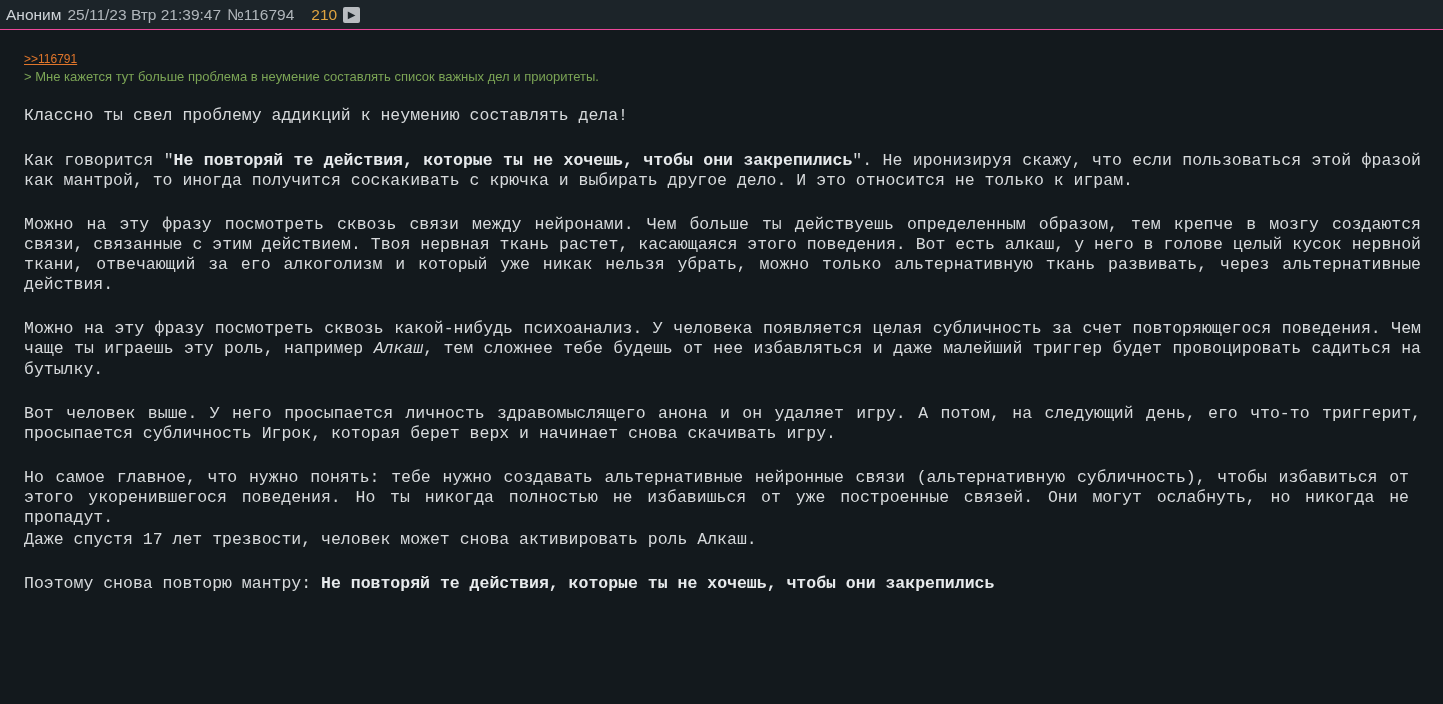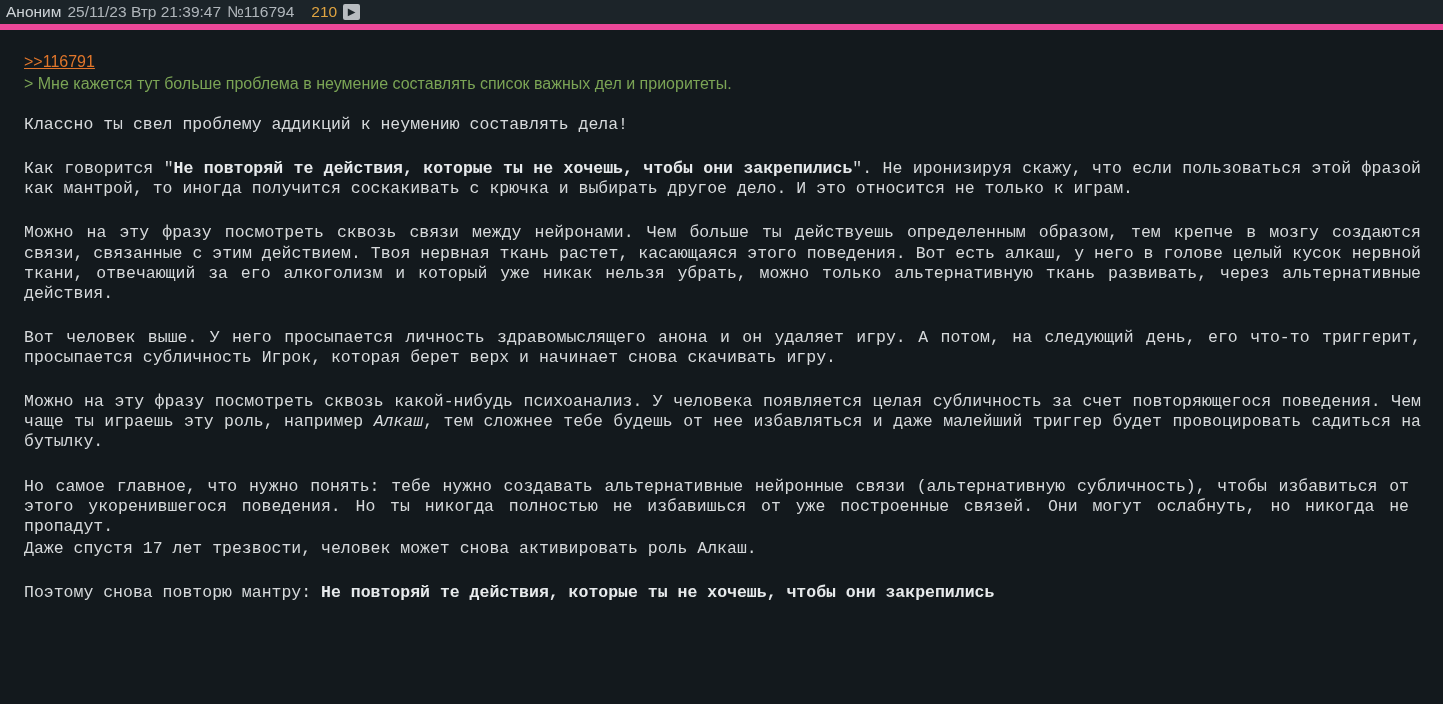--- a/index.html
+++ b/index.html
@@ -22,21 +22,21 @@
   }
   .post-header {
     background: #1c2429;
     height: 30px;
     display: flex;
     align-items: center;
     padding: 0 0 0 6px;
     font-size: 15.5px;
     color: #b0b6bb;
     box-sizing: border-box;
-    border-bottom: 6px solid #ec4899;
+    border-bottom: 1px solid #ec4899;
   }
   .post-header .name {
     color: #cfd4d8;
     font-weight: normal;
     margin-right: 6px;
   }
   .post-header .date {
     color: #b0b6bb;
     margin-right: 6px;
   }
@@ -65,28 +65,28 @@
     padding: 22px 22px 0 24px;
     font-size: 16.5px;
     line-height: 1.22;
     color: #d7dadc;
   }
   .reflink {
     color: #e0762b;
     text-decoration: underline;
     display: block;
     margin-bottom: 2px;
-    font-size: 16px;
+    font-size: 12px;
     cursor: pointer;
   }
   .quote {
     color: #7ba455;
     display: block;
     margin-bottom: 22px;
-    font-size: 16px;
+    font-size: 13px;
   }
   p.para {
     margin: 0 0 24px 0;
     text-align: justify;
     text-justify: inter-word;
     font-family: Liberation Mono, monospace;
   }
   p.para:last-child {
     margin-bottom: 0;
   }
@@ -119,23 +119,23 @@
     <a class="reflink" href="#">&gt;&gt;116791</a>
 
     <span class="quote">&gt; Мне кажется тут больше проблема в неумение составлять список важных дел и приоритеты.</span>
 
     <p class="para">Классно ты свел проблему аддикций к неумению составлять дела!</p>
 
     <p class="para"><span>Как говорится "</span><b>Не повторяй те действия, которые ты не хочешь, чтобы они закрепились</b><span>". Не иронизируя скажу, что если пользоваться этой фразой как мантрой, то иногда получится соскакивать с крючка и выбирать другое дело. И это относится не только к играм.</span></p>
 
     <p class="para">Можно на эту фразу посмотреть сквозь связи между нейронами. Чем больше ты действуешь определенным образом, тем крепче в мозгу создаются связи, связанные с этим действием. Твоя нервная ткань растет, касающаяся этого поведения. Вот есть алкаш, у него в голове целый кусок нервной ткани, отвечающий за его алкоголизм и который уже никак нельзя убрать, можно только альтернативную ткань развивать, через альтернативные действия.</p>
 
+    <p class="para"><span>Можно на эту фразу посмотреть сквозь какой-нибудь психоанализ. У человека появляется целая субличность за счет повторяющегося поведения. Чем чаще ты играешь эту роль, например </span><i>Алкаш</i><span>, тем сложнее тебе будешь от нее избавляться и даже малейший триггер будет провоцировать садиться на бутылку.</span></p>
+
     <p class="para">Вот человек выше. У него просыпается личность здравомыслящего анона и он удаляет игру. А потом, на следующий день, его что-то триггерит, просыпается субличность Игрок, которая берет верх и начинает снова скачивать игру.</p>
-
-    <p class="para"><span>Можно на эту фразу посмотреть сквозь какой-нибудь психоанализ. У человека появляется целая субличность за счет повторяющегося поведения. Чем чаще ты играешь эту роль, например </span><i>Алкаш</i><span>, тем сложнее тебе будешь от нее избавляться и даже малейший триггер будет провоцировать садиться на бутылку.</span></p>
 
     <p class="para tight">Но самое главное, что нужно понять: тебе нужно создавать альтернативные нейронные связи (альтернативную субличность), чтобы избавиться от этого укоренившегося поведения. Но ты никогда полностью не избавишься от уже построенные связей. Они могут ослабнуть, но никогда не пропадут.</p>
 
     <p class="para">Даже спустя 17 лет трезвости, человек может снова активировать роль Алкаш.</p>
 
     <p class="para"><span>Поэтому снова повторю мантру: </span><b>Не повторяй те действия, которые ты не хочешь, чтобы они закрепились</b></p>
 
   </div>
 </div>
 

